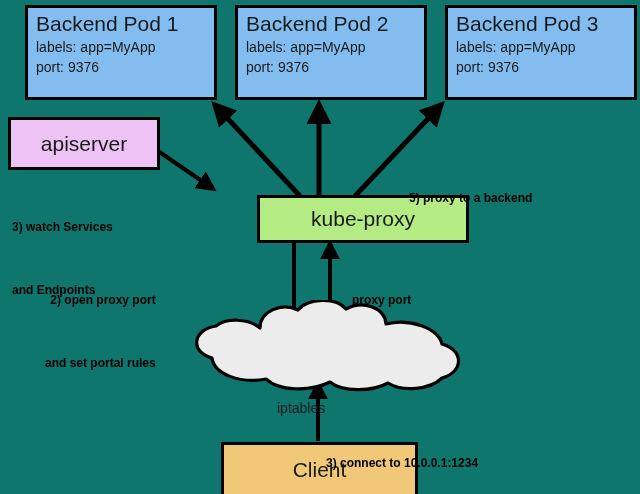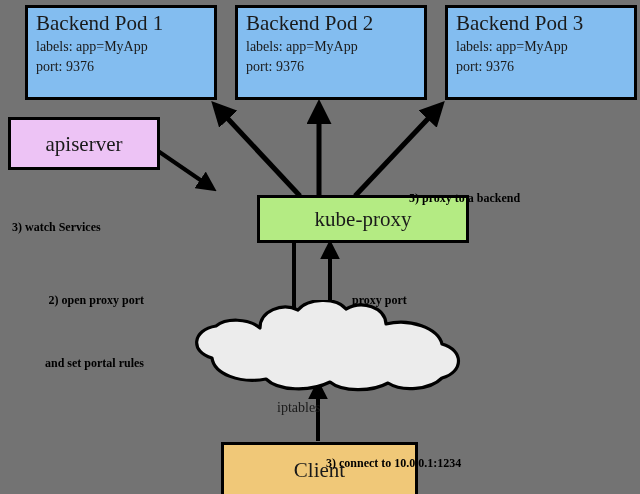--- a/index.html
+++ b/index.html
@@ -4,23 +4,23 @@
 <style>
   html, body {
     margin: 0;
     padding: 0;
     background: #ffffff;
   }
   #canvas {
     position: relative;
     width: 640px;
     height: 494px;
-    background: #737373;
+    background: #0f766e;
     overflow: hidden;
-    font-family: Liberation Serif, serif;
+    font-family: Liberation Sans, sans-serif;
   }
   .node {
     position: absolute;
     box-sizing: border-box;
     border: 3px solid #000000;
     display: flex;
     flex-direction: column;
     justify-content: flex-start;
     z-index: 5;
   }
@@ -150,20 +150,21 @@
     </svg>
   </div>
   <div class="cloud-label" style="left:277px; top:356px;margin-top:44px;">iptables</div>
 
   <div class="node simple-node" style="left:221px; top:442px; width:197px; height:56px; background:#f0c878;">
     <div class="simple-label">Client</div>
   </div>
 
   <div class="annotation" style="left:12px; top:175px;">
     <div>3) watch Services</div>
+    <div>and Endpoints</div>
   </div>
 
   <div class="annotation" style="left:45px; top:248px;text-align:right;">
     <div>2) open proxy port</div>
     <div>and set portal rules</div>
   </div>
 
   <div class="annotation" style="left:326px; top:411px;">
     <div>3) connect to 10.0.0.1:1234</div>
   </div>

